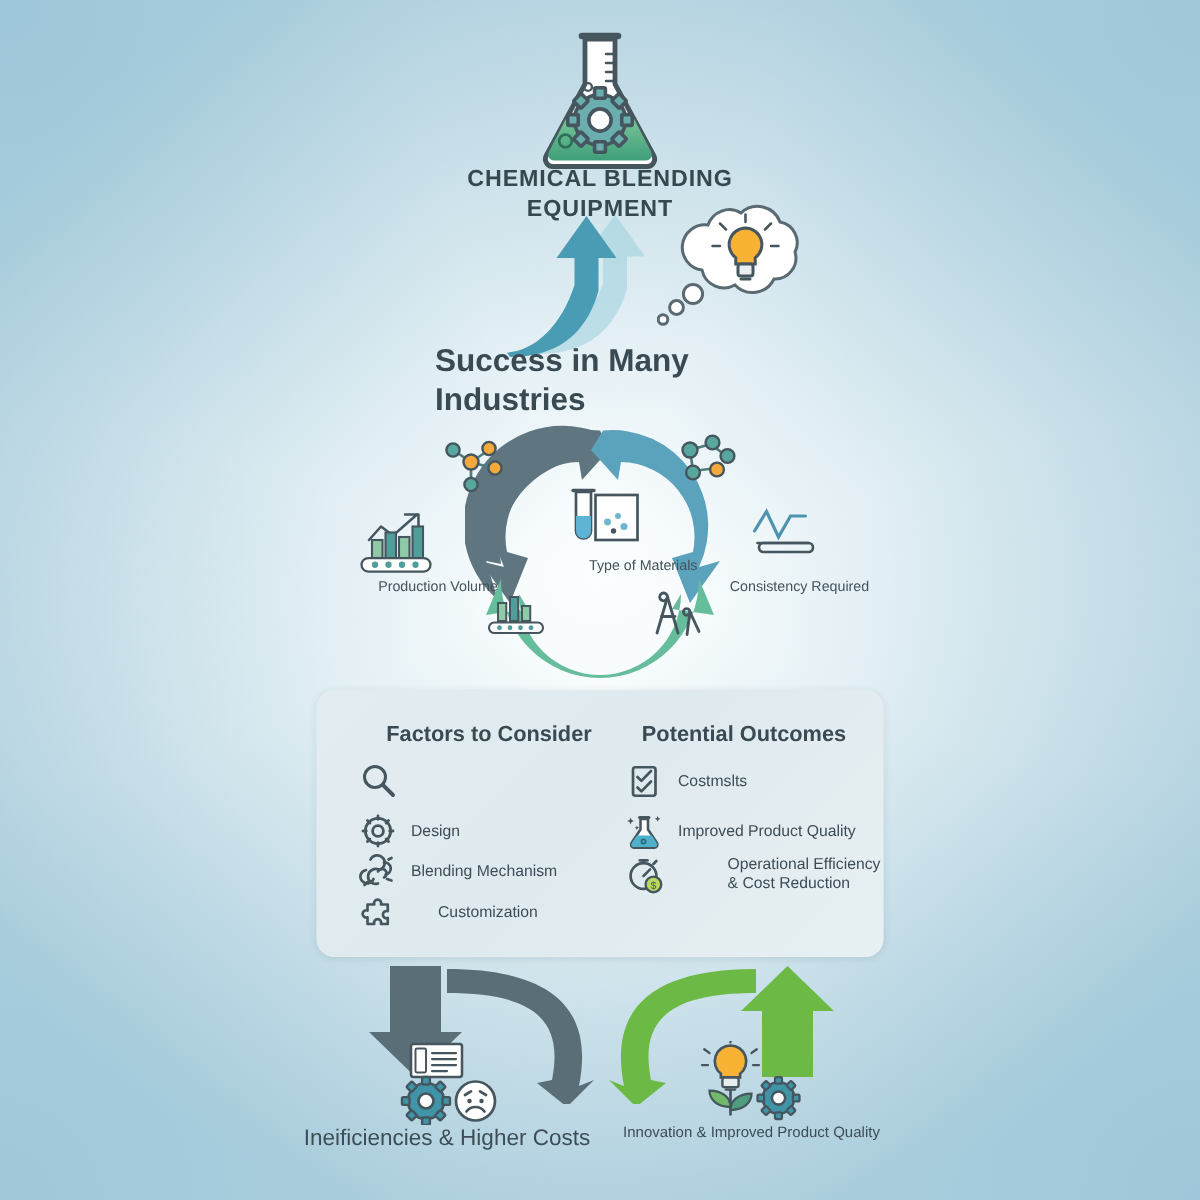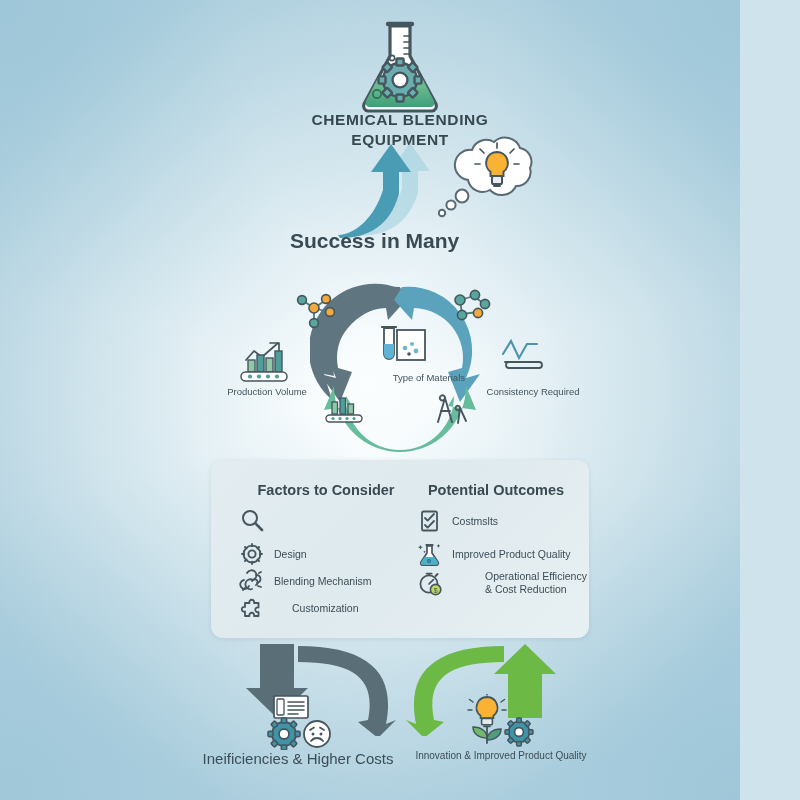--- a/index.html
+++ b/index.html
@@ -2,21 +2,21 @@
 <html><head>
 <meta charset="utf-8">
 <style>
   html,body{margin:0;padding:0;}
   body{
     width:800px;height:800px;overflow:hidden;
     font-family:"Liberation Sans",sans-serif;
     background:#cfe3ec;
   }
   .stage{
-    position:relative;width:740px;height:800px;
+    position:relative;width:800px;height:800px;
     background:
       radial-gradient(ellipse 62% 55% at 50% 48%, #fbfeff 0%, #f2f8fa 38%, #e2eef3 62%, #cde1ea 82%, #b6d3e1 100%);
   }
   .stage:before{
     content:"";position:absolute;inset:0;
     background:
       radial-gradient(circle at 0% 0%, rgba(150,195,214,.75) 0%, rgba(150,195,214,0) 46%),
       radial-gradient(circle at 100% 0%, rgba(150,195,214,.70) 0%, rgba(150,195,214,0) 46%),
       radial-gradient(circle at 0% 100%, rgba(150,195,214,.70) 0%, rgba(150,195,214,0) 46%),
       radial-gradient(circle at 100% 100%, rgba(150,195,214,.72) 0%, rgba(150,195,214,0) 46%);
@@ -47,21 +47,21 @@
   #cycle-center-label{
     left:335px;top:372px;width:130px;text-align:right;
     font-size:9.5px;color:#42535c;
   }
   #icon-molecule-left{left:292px;top:288px;width:48px;height:42px;}
   #icon-molecule-right{left:448px;top:288px;width:46px;height:40px;}
   #icon-conveyor-small{left:322px;top:396px;width:44px;height:30px;}
   #icon-compass{left:432px;top:394px;width:40px;height:34px;}
   #icon-production{left:236px;top:340px;width:56px;height:44px;}
   #icon-consistency{left:497px;top:338px;width:50px;height:40px;}
-  #label-production{left:207px;top:386px;width:120px;text-align:center;font-size:9.5px;color:#42535c;}
+  #label-production{left:232px;top:386px;width:120px;text-align:center;font-size:9.5px;color:#42535c;}
   #label-consistency{left:468px;top:386px;width:130px;text-align:center;font-size:9.5px;color:#42535c;}
 
   
   #panel{
     left:211px;top:460px;width:378px;height:178px;border-radius:12px;
     background:linear-gradient(135deg,#e3edf1 0%,#dfeaee 45%,#e7f0f3 100%);
     box-shadow:0 1px 5px rgba(70,100,115,.14);
   }
   .col-head{
     position:absolute;font-size:14.5px;font-weight:bold;color:#3a4a52;
@@ -158,20 +158,21 @@
         <path d="M0 -20 v-5"></path>
       </g>
       <path d="M0 -16 a11 11 0 0 1 6.5 19.8 V8 h-13 v-4.2 A11 11 0 0 1 0 -16 Z" fill="#f9b233" stroke="#46565e" stroke-width="2"></path>
       <rect x="-5" y="8" width="10" height="8" rx="1.6" fill="#e9eef0" stroke="#46565e" stroke-width="2"></rect>
       <path d="M-3 18 h6" stroke="#46565e" stroke-width="2" stroke-linecap="round"></path>
     </g>
   </svg>
 
   <div class="abs" id="subtitle">
     <span class="l">Success in Many</span>
+    <span class="l">Industries</span>
   </div>
 
   <svg class="abs" id="cycle" viewBox="0 0 180 170">
 
     <g>
       <path d="M88 6 L70 24 L80 24 A62 62 0 0 0 24 94 L14 92 L22 118
                A66 66 0 0 1 88 6 Z" fill="#5f7580"></path>
       <path d="M90 5 A64 64 0 0 0 26 96 L10 92 L30 120 L42 90 L28 86
                A50 50 0 0 1 76 26 L78 38 L96 18 Z" fill="#5f7580"></path>
     </g>

